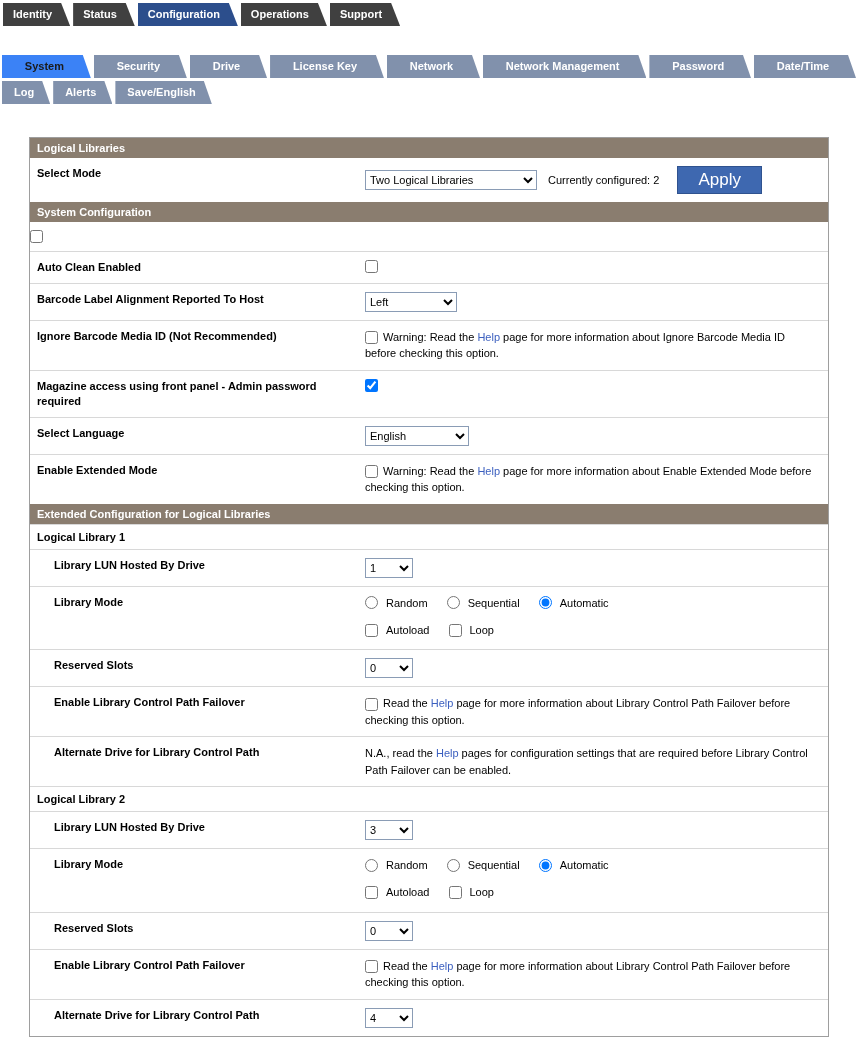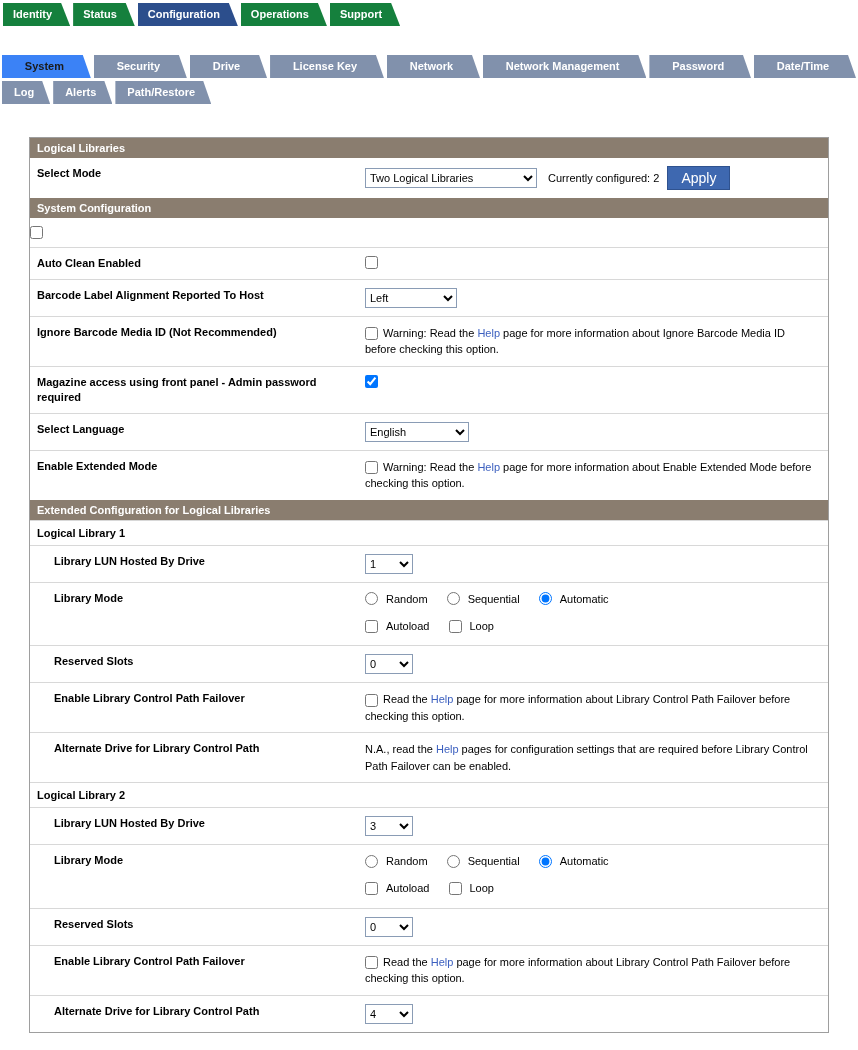--- a/index.html
+++ b/index.html
@@ -5,21 +5,21 @@
   * { box-sizing: border-box; }
   html, body { margin: 0; padding: 0; }
   body {
     width: 858px; min-height: 1050px; background: #ffffff;
     font-family: "Liberation Sans", sans-serif; font-size: 11px; color: #000;
   }
 
   
   .tabs-primary { display: flex; gap: 3px; padding: 3px 0 0 3px; }
   .ptab {
-    background: #15803d; color: #fff; font-weight: bold;
+    background: #404040; color: #fff; font-weight: bold;
     padding: 5px 18px 6px 10px; cursor: pointer; white-space: nowrap;
     clip-path: polygon(0 0, calc(100% - 9px) 0, 100% 100%, 0 100%);
   }
   .ptab.active { background: #2C4E8C; }
 
   
   .tabs-sub { display: flex; gap: 3px; padding-left: 2px; }
   .tabs-sub.row1 { margin-top: 29px; padding-right: 2px; }
   .tabs-sub.row2 { margin-top: 3px; }
   .stab {
@@ -52,22 +52,22 @@
   select {
     font-family: "Liberation Sans", sans-serif; font-size: 11px;
     height: 20px; border: 1px solid #8A9CB5; background: #fff;
     vertical-align: middle;
   }
   .w172 { width: 172px; } .w52 { width: 52px; } .w68 { width: 92px; }
   .w88 { width: 104px; } .w48 { width: 48px; }
 
   .apply {
     background: #3E68B0; color: #fff; border: 1px solid #2F528F;
-    font-family: "Liberation Sans", sans-serif; font-size: 14px;
-    padding: 3px 13px; margin-left: 5px; cursor: pointer; vertical-align: middle;
+    font-family: "Liberation Sans", sans-serif; font-size: 17px;
+    padding: 3px 20px; margin-left: 15px; cursor: pointer; vertical-align: middle;
   }
   .plain { margin-left: 8px; vertical-align: middle; }
 
   input[type="checkbox"], input[type="radio"] { vertical-align: middle; margin: 0 4px 0 0; }
   .cb-solo { display: block; margin-top: 6px; }
 
   .hl { color: #3B5FBF; text-decoration: none; cursor: pointer; }
 
   .mode-line label, .mode-line2 label {
     display: inline-flex; align-items: center; gap: 4px; margin-right: 16px;
@@ -98,21 +98,21 @@
     <div class="stab">License Key</div>
     <div class="stab">Network</div>
     <div class="stab">Network Management</div>
     <div class="stab">Password</div>
     <div class="stab">Date/Time</div>
   </div>
 
   <div class="tabs-sub row2">
     <div class="stab">Log</div>
     <div class="stab">Alerts</div>
-    <div class="stab">Path/Restore</div>
+    <div class="stab">Save/English</div>
   </div>
 
   <div class="config-table">
 
     <div class="sec">Logical Libraries</div>
 
     <div class="row">
       <div class="lbl">Select Mode</div>
       <div class="ctl">
         <select class="w172">

